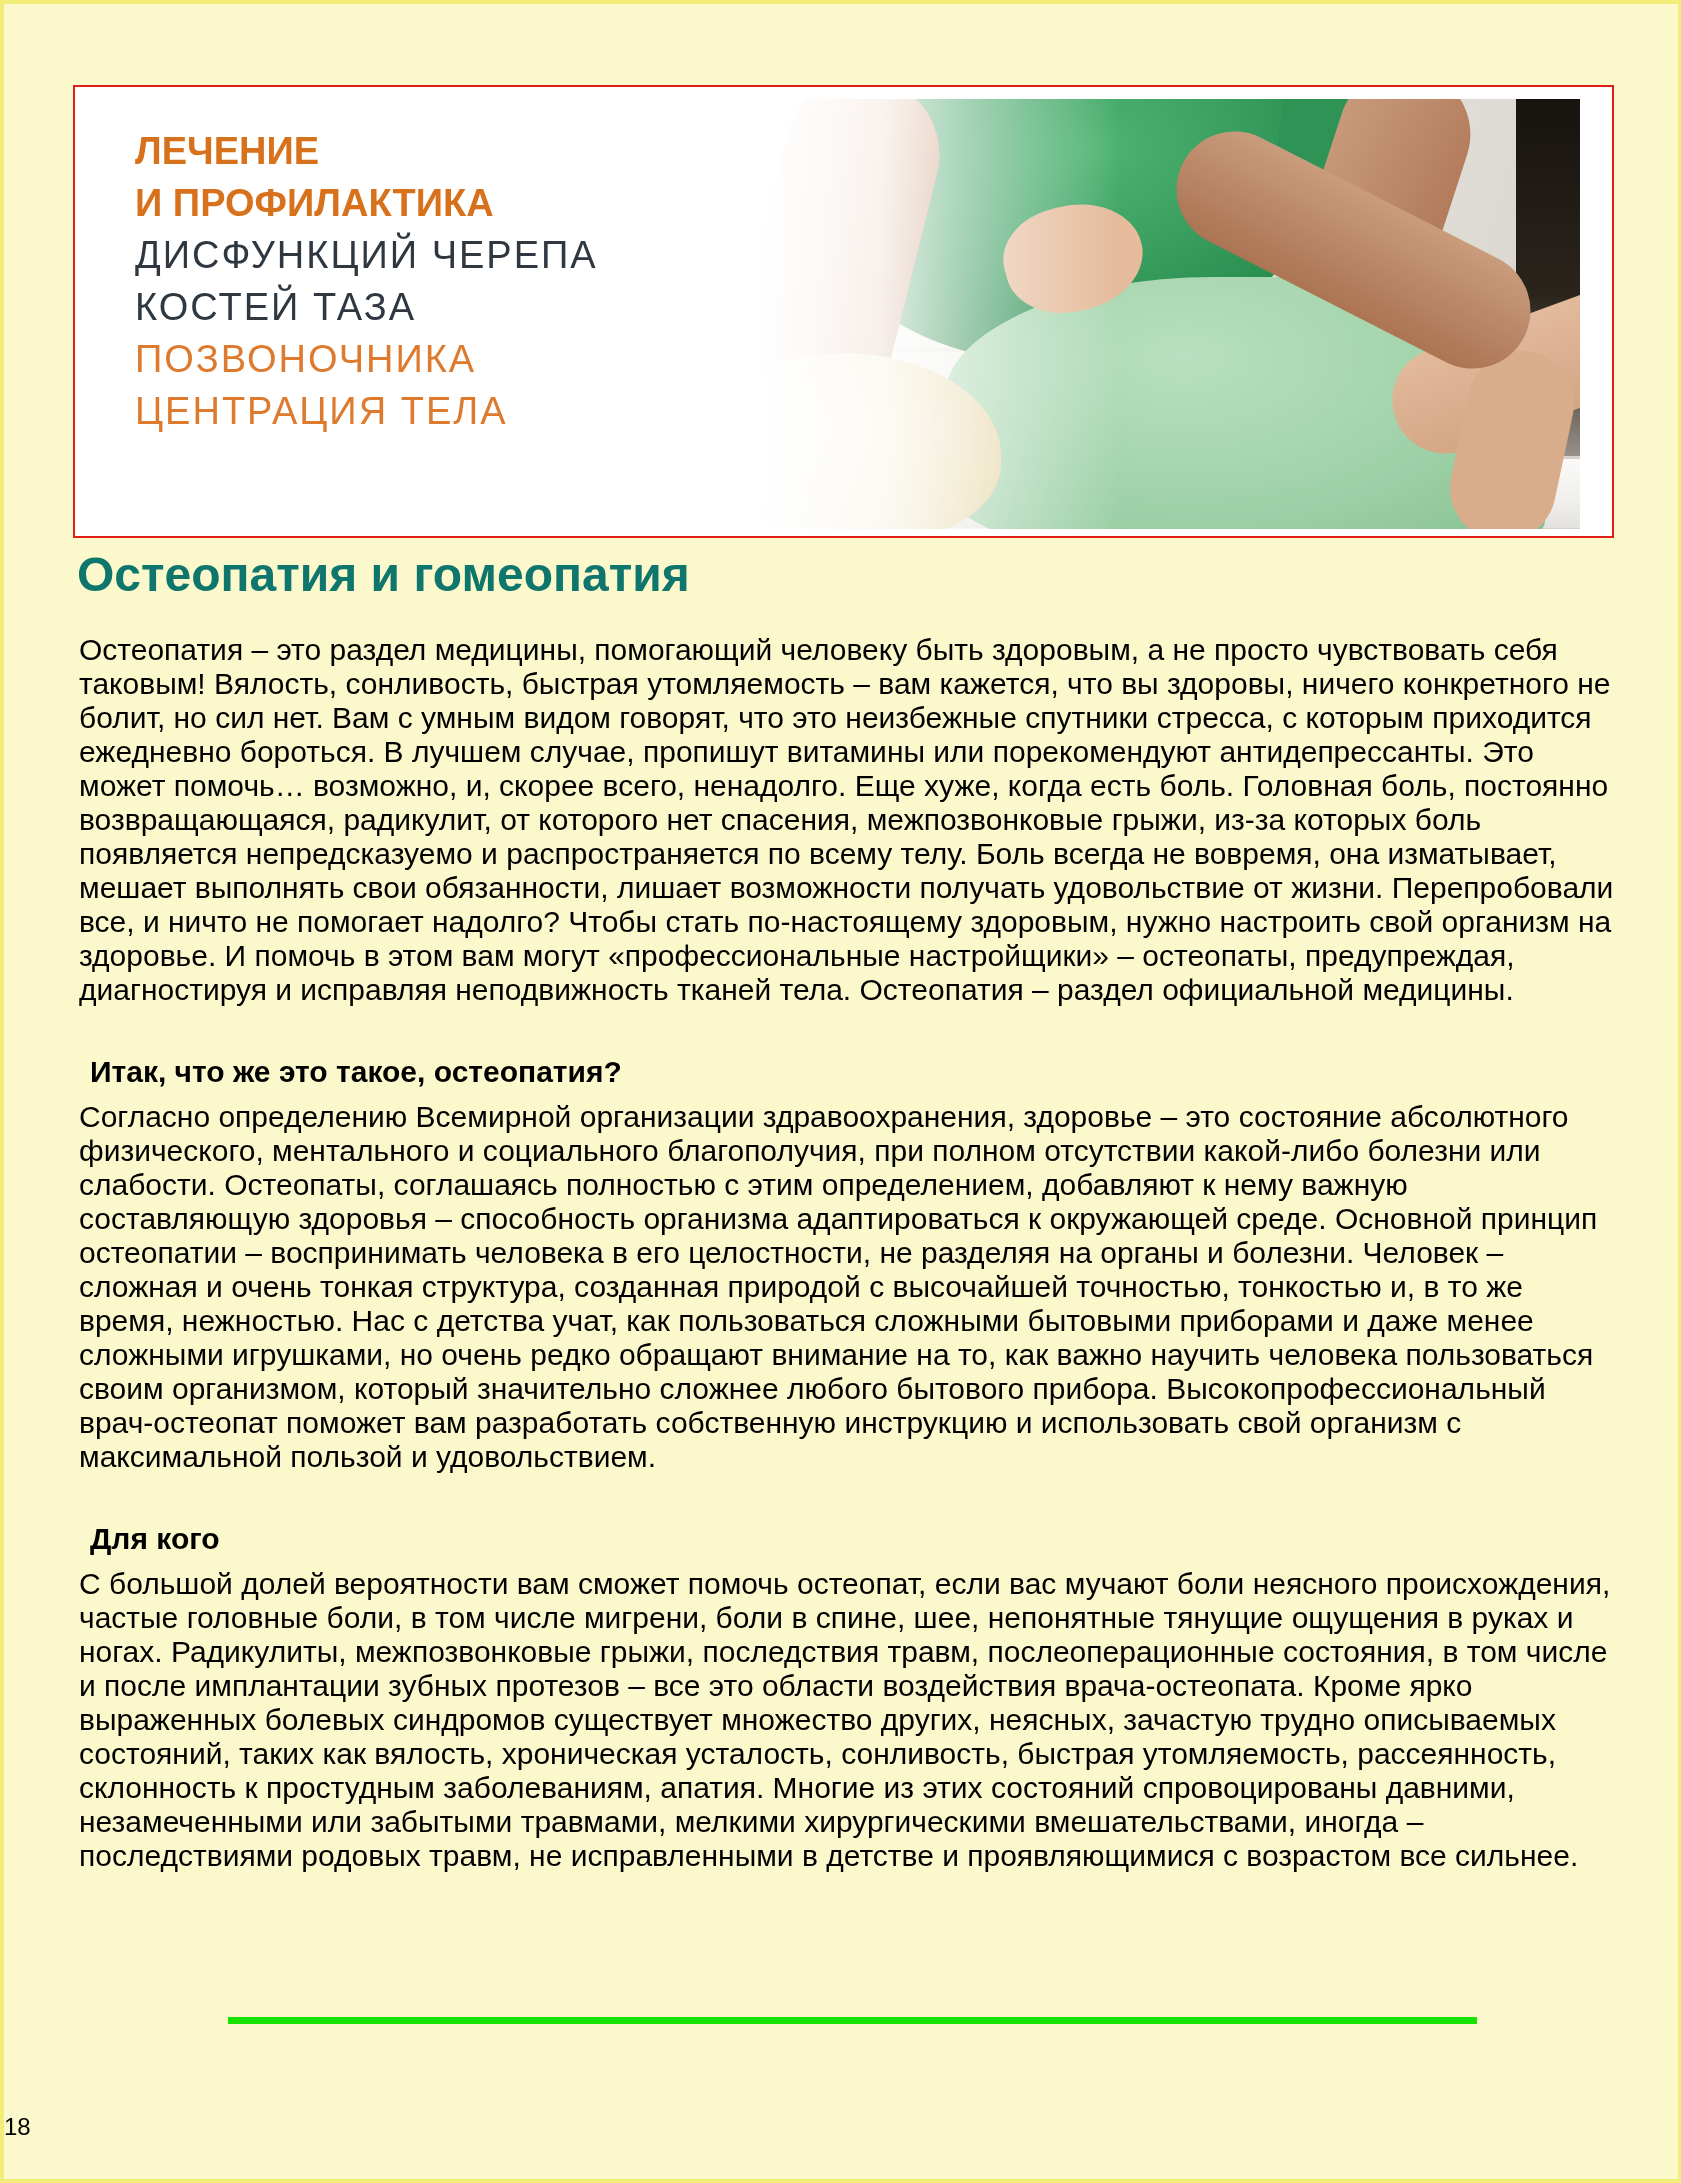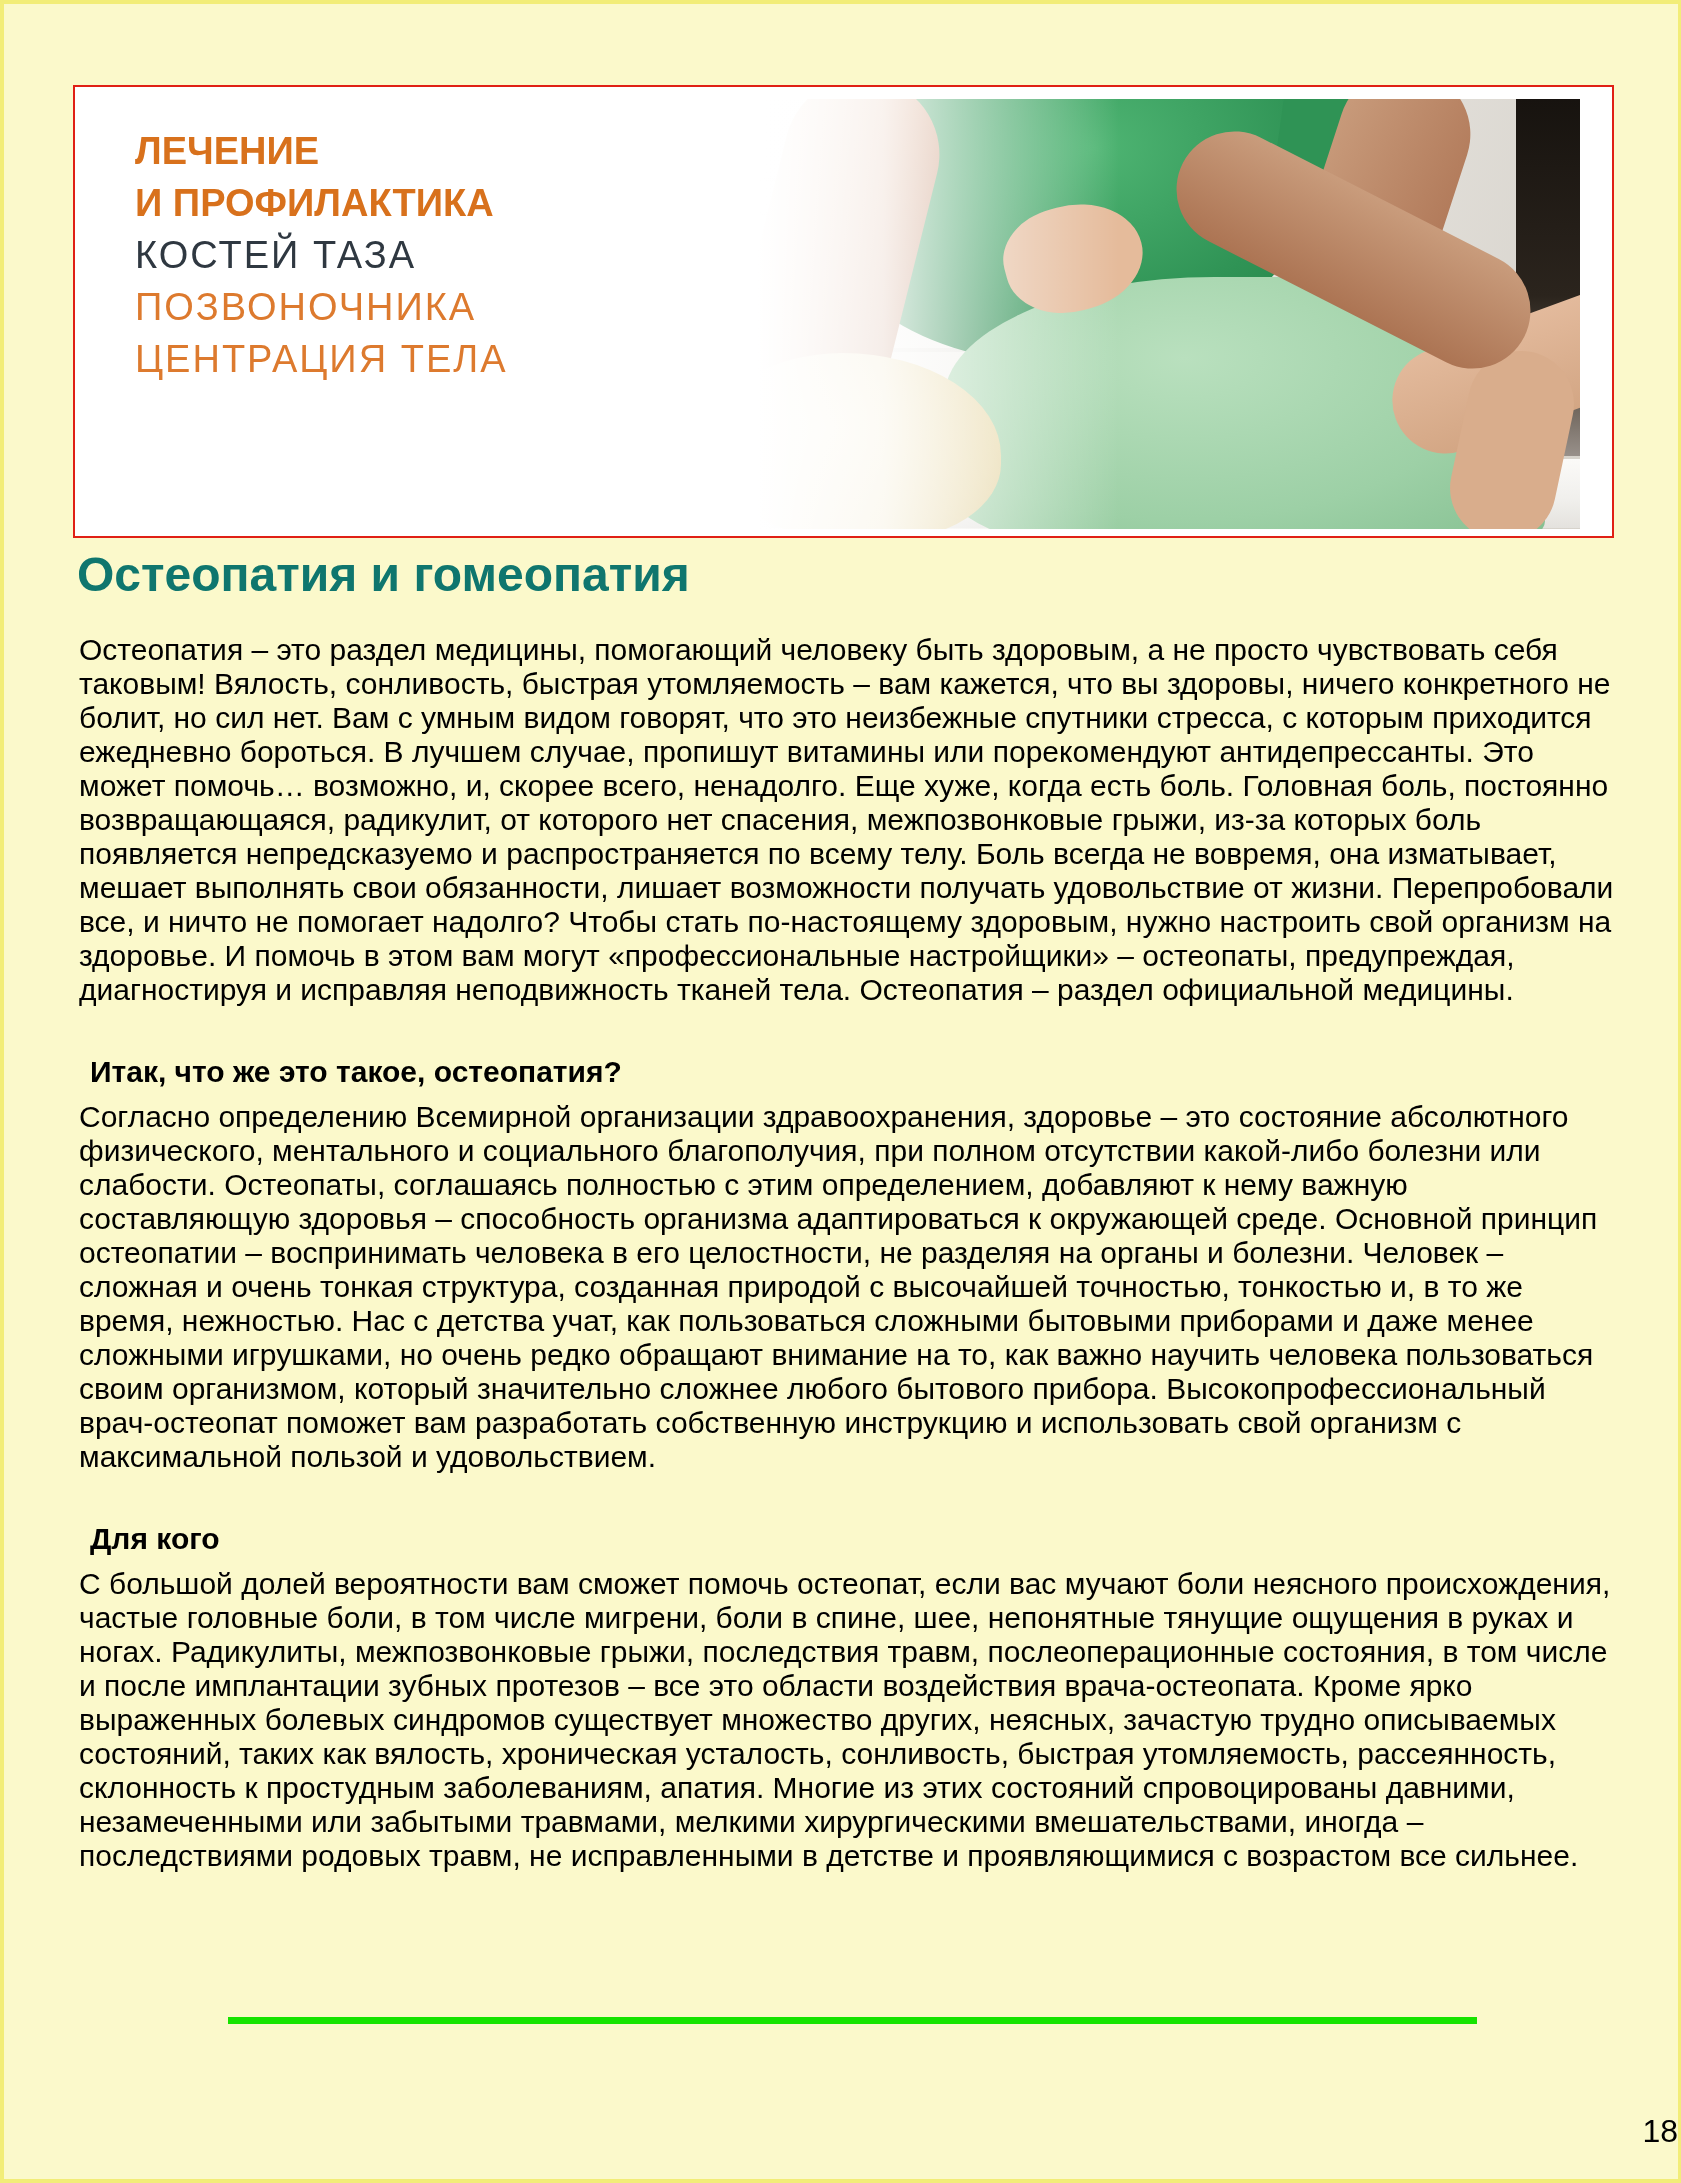--- a/index.html
+++ b/index.html
@@ -94,32 +94,33 @@
   }
   .mt-h{margin-top:48px;}
   .mt-p{}
   
   .divider{
     position:absolute;left:224px;top:2013px;
     width:1249px;height:7.3px;background:#16E400;
   }
   .page-number{
     position:absolute;left:0;top:2109px;width:100%;
-    text-align:right;font-size:32px;color:#000000;
+    text-align:left;font-size:24px;color:#000000;
   }
 </style>
 </head>
 <body>
 
 <div class="page">
 
   <div class="banner">
     <div class="banner-text">
       <div class="banner-line bold-orange">ЛЕЧЕНИЕ</div>
       <div class="banner-line bold-orange">И ПРОФИЛАКТИКА</div>
+      <div class="banner-line thin-dark">ДИСФУНКЦИЙ ЧЕРЕПА</div>
       <div class="banner-line thin-dark">КОСТЕЙ ТАЗА</div>
       <div class="banner-line thin-orange">ПОЗВОНОЧНИКА</div>
       <div class="banner-line thin-orange">ЦЕНТРАЦИЯ ТЕЛА</div>
     </div>
 
     <div class="photo">
       <div class="ph-wall"></div>
       <div class="ph-brick"></div>
       <div class="ph-door"></div>
       <div class="ph-table"></div>

